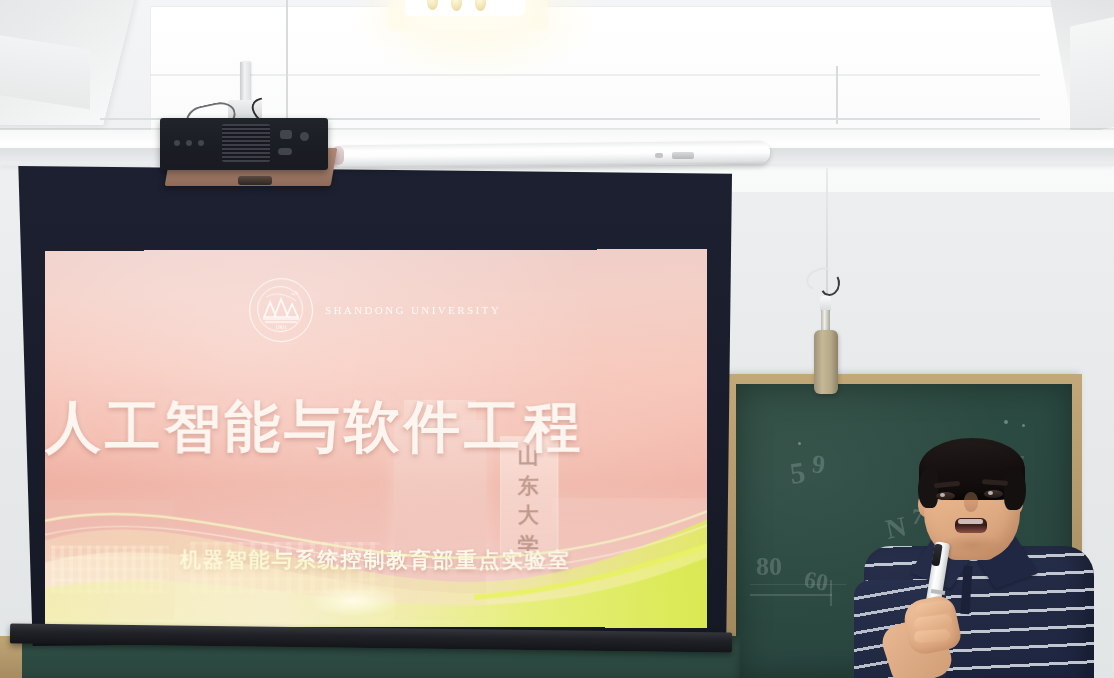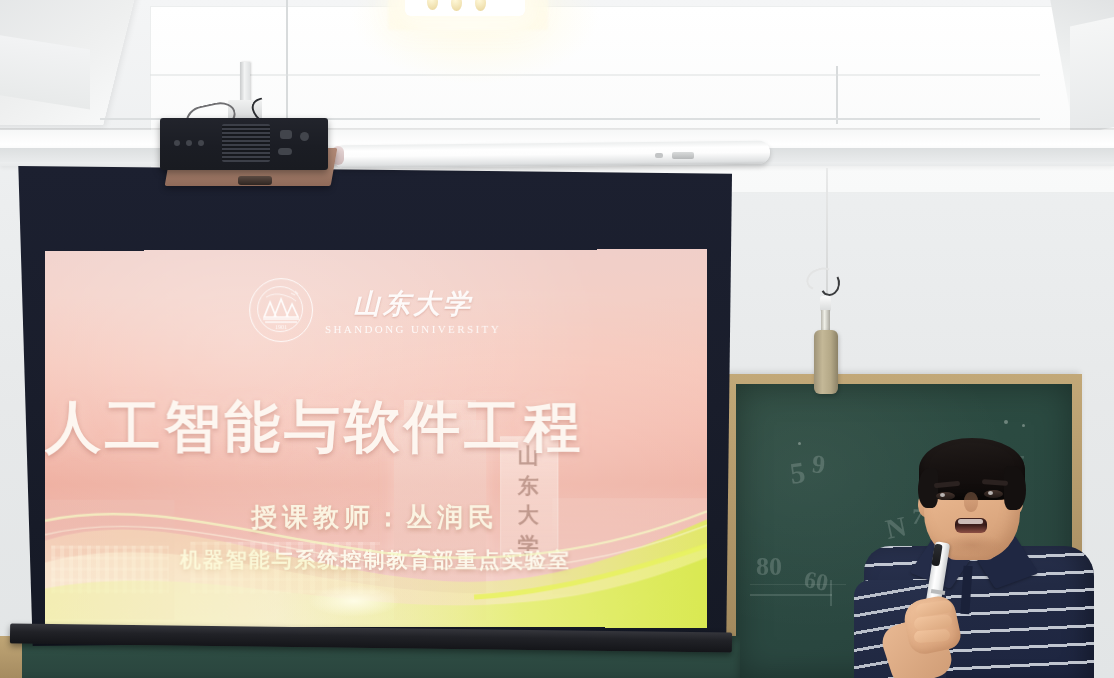--- a/index.html
+++ b/index.html
@@ -354,27 +354,25 @@
         <div class="logo-seal-inner"></div>
         <svg width="62" height="62" viewBox="0 0 62 62" style="position:absolute;left:0;top:0;">
           <path d="M14 38 L20 23 L26 38 Z M24 38 L31 20 L38 38 Z M36 38 L42 25 L48 38 Z" fill="none" stroke="rgba(255,255,255,.9)" stroke-width="1.7"></path>
           <path d="M13 40 h36 M15 43 h32" stroke="rgba(255,255,255,.8)" stroke-width="1.3"></path>
           <path d="M16 18 q8 -5 18 -2 q8 2 12 6" fill="none" stroke="rgba(255,255,255,.65)" stroke-width="1"></path>
           <path d="M41 14 l4 2 M45 12 l3 3" stroke="rgba(255,255,255,.6)" stroke-width="1.1"></path>
           <text x="31" y="50" font-size="6" fill="rgba(255,255,255,.9)" text-anchor="middle" font-family="Liberation Serif, serif">1901</text>
         </svg>
       </div>
       <div class="logo-name">
-        <div class="logo-cn">山东大学</div>
         <div class="logo-en">SHANDONG UNIVERSITY</div>
       </div>
     </div>
 
     <div class="slide-title">人工智能与软件工程</div>
-    <div class="slide-sub1">授课教师：丛润民</div>
     <div class="slide-sub2">机器智能与系统控制教育部重点实验室</div>
 
     <div class="waves">
       <svg width="662" height="150" viewBox="0 0 662 150" preserveAspectRatio="none">
         <defs>
           <linearGradient id="wv1" x1="0" y1="0" x2="1" y2="0">
             <stop offset="0%" stop-color="#eef39a" stop-opacity=".55"></stop>
             <stop offset="35%" stop-color="#f6f8d2" stop-opacity=".38"></stop>
             <stop offset="72%" stop-color="#e2ef6a" stop-opacity=".70"></stop>
             <stop offset="100%" stop-color="#d8e84e" stop-opacity=".92"></stop>

